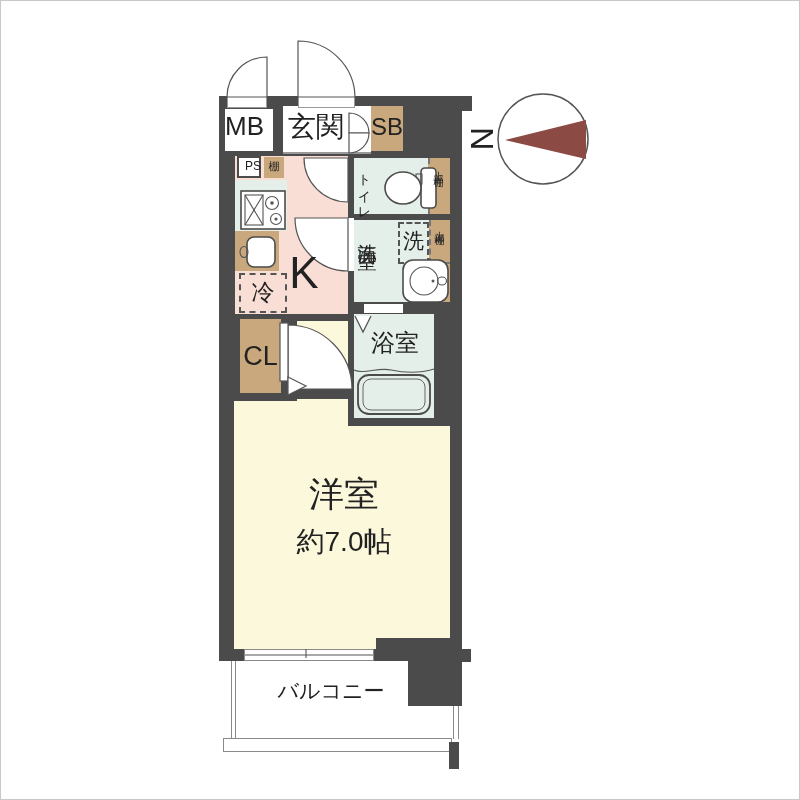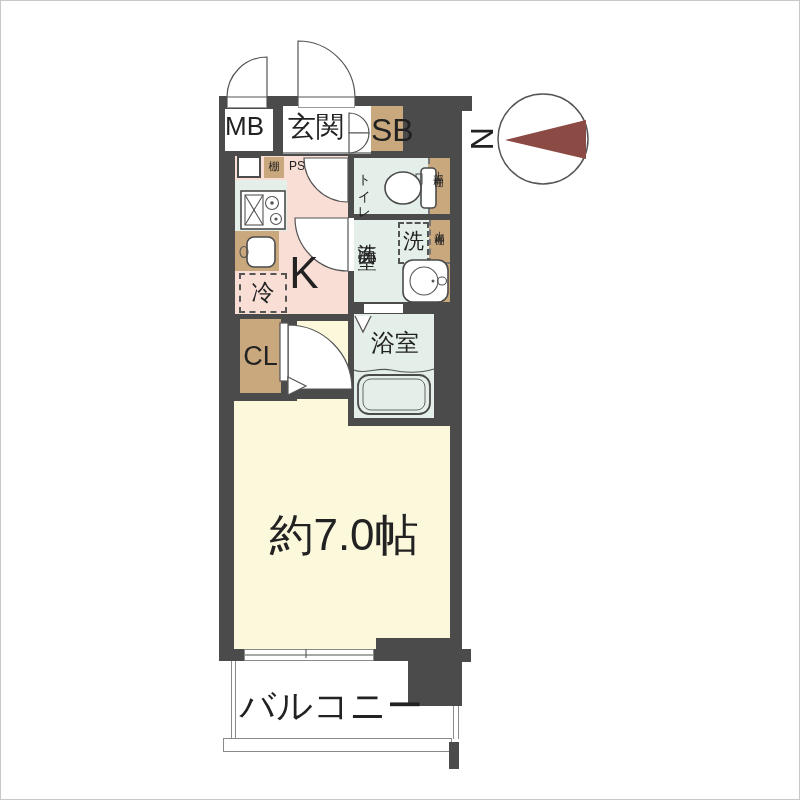--- a/index.html
+++ b/index.html
@@ -150,29 +150,30 @@
     <line class="thin" x1="305" y1="648" x2="305" y2="657"></line>
 
     <g>
       <circle class="compass-circle" cx="542" cy="138" r="45"></circle>
       <path class="needle" d="M504,139 L585,119 L585,158 Z"></path>
     </g>
   </svg>
 
   <div class="lbl z5" style="left:224px;top:112px;width:32px;font-size:26px;">MB</div>
   <div class="lbl z5" style="left:284px;top:111px;width:62px;font-size:28px;text-align:center;">玄関</div>
-  <div class="lbl z5" style="left:370px;top:113px;width:32px;font-size:32px;">SB</div>
-  <div class="lbl z5" style="left:236px;top:159px;width:24px;font-size:12px;padding-left:48px;">PS</div>
+  <div class="lbl z5" style="left:370px;top:113px;width:32px;font-size:24px;">SB</div>
+  <div class="lbl z5" style="left:236px;top:159px;width:32px;font-size:12px;">PS</div>
   <div class="lbl z5" style="left:263px;top:160px;width:20px;font-size:11px;">棚</div>
   <div class="vlbl z5" style="left:357px;top:164px;font-size:13px;">トイレ</div>
   <div class="vlbl z5" style="left:432px;top:162px;font-size:10px;letter-spacing:3px;">上部棚</div>
   <div class="vlbl z5" style="left:357px;top:227px;font-size:19px;letter-spacing:4px;">洗面室</div>
   <div class="lbl z5" style="left:397px;top:229px;width:31px;font-size:21px;">洗</div>
   <div class="vlbl z5" style="left:433px;top:222px;font-size:10px;letter-spacing:2px;">上部棚</div>
   <div class="lbl z5" style="left:238px;top:279px;width:48px;font-size:23px;">冷</div>
   <div class="lbl z5" style="left:280px;top:249px;width:46px;font-size:44px;">K</div>
   <div class="lbl z5" style="left:239px;top:341px;width:41px;font-size:27px;">CL</div>
   <div class="lbl z5" style="left:355px;top:329px;width:78px;font-size:24px;">浴室</div>
-  <div class="lbl z5" style="left:238px;top:511px;width:210px;font-size:44px;">約7.0帖</div>
-  <div class="lbl z5" style="left:230px;top:679px;width:200px;font-size:36px;margin-top:7px;">バルコニー</div>
+  <div class="lbl z5" style="left:238px;top:475px;width:210px;font-size:35px;">洋室</div>
+  <div class="lbl z5" style="left:238px;top:526px;width:210px;font-size:28px;">約7.0帖</div>
+  <div class="lbl z5" style="left:230px;top:679px;width:200px;font-size:21px;">バルコニー</div>
   <div class="lbl z5" style="left:460px;top:121px;width:44px;font-size:32px;transform:rotate(-90deg);">N</div>
 
 </div>
 
 </body></html>

